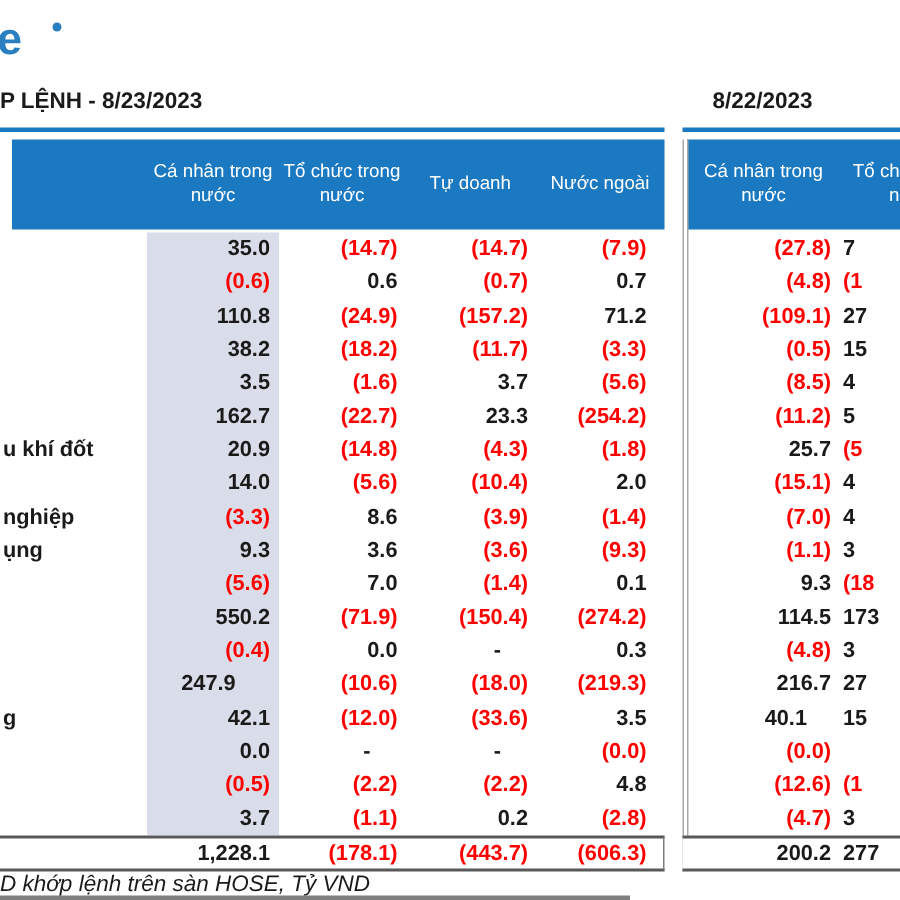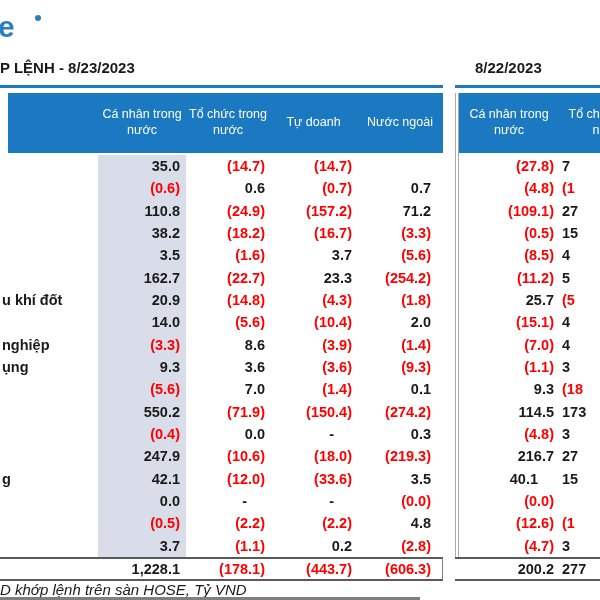--- a/index.html
+++ b/index.html
@@ -104,20 +104,21 @@
 
   <div class="abs lavender"></div>
 
   <div class="abs rt-border"></div>
 
   <div class="abs rows" id="rows">
       <div class="rowstrip" style="top: 0px; height: 22.3333px;">
         <div class="cell" style="left: 98px; width: 82px; height: 22.3333px; line-height: 22.3333px;">35.0</div>
         <div class="cell neg" style="left: 186px; width: 79px; height: 22.3333px; line-height: 22.3333px;">(14.7)</div>
         <div class="cell neg" style="left: 270px; width: 82px; height: 22.3333px; line-height: 22.3333px;">(14.7)</div>
+        <div class="cell neg" style="left: 357px; width: 74px; height: 22.3333px; line-height: 22.3333px;">(7.9)</div>
         <div class="cell neg" style="left: 458px; width: 96px; height: 22.3333px; line-height: 22.3333px;">(27.8)</div>
         <div class="cell frag" style="left: 562px; width: 45px; height: 22.3333px; line-height: 22.3333px;">7</div>
       </div>
       <div class="rowstrip" style="top: 22.3333px; height: 22.3333px;">
         <div class="cell neg" style="left: 98px; width: 82px; height: 22.3333px; line-height: 22.3333px;">(0.6)</div>
         <div class="cell" style="left: 186px; width: 79px; height: 22.3333px; line-height: 22.3333px;">0.6</div>
         <div class="cell neg" style="left: 270px; width: 82px; height: 22.3333px; line-height: 22.3333px;">(0.7)</div>
         <div class="cell" style="left: 357px; width: 74px; height: 22.3333px; line-height: 22.3333px;">0.7</div>
         <div class="cell neg" style="left: 458px; width: 96px; height: 22.3333px; line-height: 22.3333px;">(4.8)</div>
         <div class="cell frag neg" style="left: 562px; width: 45px; height: 22.3333px; line-height: 22.3333px;">(1</div>
@@ -126,21 +127,21 @@
         <div class="cell" style="left: 98px; width: 82px; height: 22.3333px; line-height: 22.3333px;">110.8</div>
         <div class="cell neg" style="left: 186px; width: 79px; height: 22.3333px; line-height: 22.3333px;">(24.9)</div>
         <div class="cell neg" style="left: 270px; width: 82px; height: 22.3333px; line-height: 22.3333px;">(157.2)</div>
         <div class="cell" style="left: 357px; width: 74px; height: 22.3333px; line-height: 22.3333px;">71.2</div>
         <div class="cell neg" style="left: 458px; width: 96px; height: 22.3333px; line-height: 22.3333px;">(109.1)</div>
         <div class="cell frag" style="left: 562px; width: 45px; height: 22.3333px; line-height: 22.3333px;">27</div>
       </div>
       <div class="rowstrip" style="top: 67px; height: 22.3333px;">
         <div class="cell" style="left: 98px; width: 82px; height: 22.3333px; line-height: 22.3333px;">38.2</div>
         <div class="cell neg" style="left: 186px; width: 79px; height: 22.3333px; line-height: 22.3333px;">(18.2)</div>
-        <div class="cell neg" style="left: 270px; width: 82px; height: 22.3333px; line-height: 22.3333px;">(16.7)</div>
+        <div class="cell neg" style="left: 270px; width: 82px; height: 22.3333px; line-height: 22.3333px;">(11.7)</div>
         <div class="cell neg" style="left: 357px; width: 74px; height: 22.3333px; line-height: 22.3333px;">(3.3)</div>
         <div class="cell neg" style="left: 458px; width: 96px; height: 22.3333px; line-height: 22.3333px;">(0.5)</div>
         <div class="cell frag" style="left: 562px; width: 45px; height: 22.3333px; line-height: 22.3333px;">15</div>
       </div>
       <div class="rowstrip" style="top: 89.3333px; height: 22.3333px;">
         <div class="cell" style="left: 98px; width: 82px; height: 22.3333px; line-height: 22.3333px;">3.5</div>
         <div class="cell neg" style="left: 186px; width: 79px; height: 22.3333px; line-height: 22.3333px;">(1.6)</div>
         <div class="cell" style="left: 270px; width: 82px; height: 22.3333px; line-height: 22.3333px;">3.7</div>
         <div class="cell neg" style="left: 357px; width: 74px; height: 22.3333px; line-height: 22.3333px;">(5.6)</div>
         <div class="cell neg" style="left: 458px; width: 96px; height: 22.3333px; line-height: 22.3333px;">(8.5)</div>
@@ -207,21 +208,21 @@
       </div>
       <div class="rowstrip" style="top: 268px; height: 22.3333px;">
         <div class="cell neg" style="left: 98px; width: 82px; height: 22.3333px; line-height: 22.3333px;">(0.4)</div>
         <div class="cell" style="left: 186px; width: 79px; height: 22.3333px; line-height: 22.3333px;">0.0</div>
         <div class="cell" style="left: 270px; width: 64px; height: 22.3333px; line-height: 22.3333px;">-</div>
         <div class="cell" style="left: 357px; width: 74px; height: 22.3333px; line-height: 22.3333px;">0.3</div>
         <div class="cell neg" style="left: 458px; width: 96px; height: 22.3333px; line-height: 22.3333px;">(4.8)</div>
         <div class="cell frag" style="left: 562px; width: 45px; height: 22.3333px; line-height: 22.3333px;">3</div>
       </div>
       <div class="rowstrip" style="top: 290.333px; height: 22.3333px;">
-        <div class="cell" style="left: 98px; width: 82px; height: 22.3333px; line-height: 22.3333px;">247.9</div>
+        <div class="cell" style="left: 98px; width: 82px; height: 22.3333px; line-height: 22.3333px; text-align: center;">247.9</div>
         <div class="cell neg" style="left: 186px; width: 79px; height: 22.3333px; line-height: 22.3333px;">(10.6)</div>
         <div class="cell neg" style="left: 270px; width: 82px; height: 22.3333px; line-height: 22.3333px;">(18.0)</div>
         <div class="cell neg" style="left: 357px; width: 74px; height: 22.3333px; line-height: 22.3333px;">(219.3)</div>
         <div class="cell" style="left: 458px; width: 96px; height: 22.3333px; line-height: 22.3333px;">216.7</div>
         <div class="cell frag" style="left: 562px; width: 45px; height: 22.3333px; line-height: 22.3333px;">27</div>
       </div>
       <div class="rowstrip" style="top: 312.667px; height: 22.3333px;">
         <div class="rowlabel" style="height: 22.3333px; line-height: 22.3333px;">g</div>
         <div class="cell" style="left: 98px; width: 82px; height: 22.3333px; line-height: 22.3333px;">42.1</div>
         <div class="cell neg" style="left: 186px; width: 79px; height: 22.3333px; line-height: 22.3333px;">(12.0)</div>

